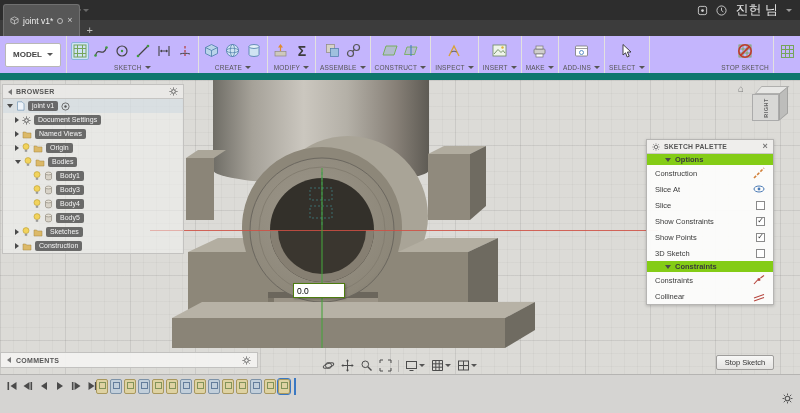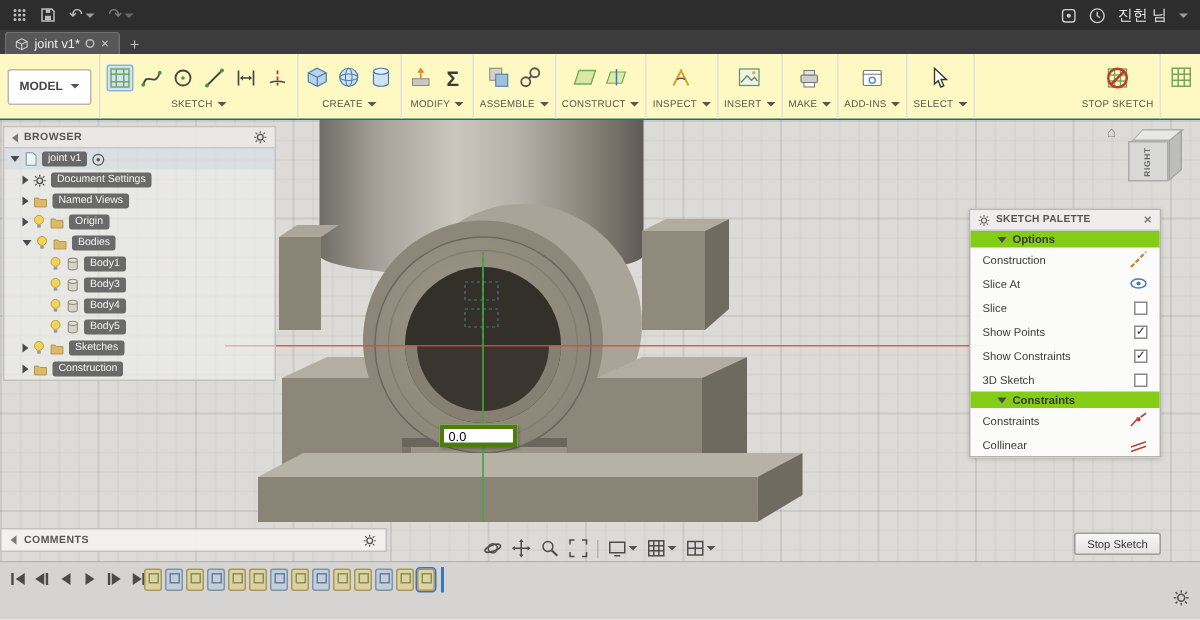--- a/index.html
+++ b/index.html
@@ -4,53 +4,53 @@
 <style>
 *{margin:0;padding:0;box-sizing:border-box}
 html,body{width:800px;height:413px}
 body{font-family:"Liberation Sans","DejaVu Sans",sans-serif;font-size:9px;color:#333;overflow:hidden}
 .app{position:relative;width:800px;height:413px;background:#d6d5d3}
 
 
 .titlebar{position:absolute;top:0;left:0;right:0;height:20px;background:#2d2d2d;display:flex;align-items:center;padding:0 8px;gap:9px}
 .tb-ic{color:#bdbdbd;font-size:11px;line-height:1;display:inline-flex;align-items:center;gap:2px}
 .tb-right{margin-left:auto;display:flex;align-items:center;gap:8px;color:#d6d6d6}
-.user{font-size:10px;color:#e6e6e6}
+.user{font-size:13px;color:#e6e6e6}
 .caret{width:0;height:0;border-left:3px solid transparent;border-right:3px solid transparent;border-top:3.5px solid #9a9a9a;display:inline-block}
 .caret.dark{border-top-color:#555}
 
 
 .tabstrip{position:absolute;top:20px;left:0;right:0;height:16px;background:#3c3c3c;display:flex;align-items:flex-end}
-.doctab{height:15px;margin-left:3px;background:#575757;border:1px solid #707070;border-bottom:none;border-radius:3px 3px 0 0;display:flex;align-items:center;gap:4px;padding:0 6px;color:#eee;font-size:8.5px}
+.doctab{height:32px;margin-left:3px;background:#575757;border:1px solid #707070;border-bottom:none;border-radius:3px 3px 0 0;display:flex;align-items:center;gap:4px;padding:0 6px;color:#eee;font-size:8.5px}
 .tab-dot{width:6px;height:6px;border:1px solid #bbb;border-radius:50%}
 .tab-x{color:#ccc;font-size:9px;line-height:1}
 .tab-plus{color:#bbb;font-size:11px;margin-left:7px;line-height:1}
 
 
-.toolbar{position:absolute;top:36px;left:0;right:0;height:44px;background:#fef9c3;border-bottom:1px solid #0f766e;display:flex;align-items:stretch}
+.toolbar{position:absolute;top:36px;left:0;right:0;height:44px;background:#c4b5fd;border-bottom:7px solid #0f766e;display:flex;align-items:stretch}
 .model-wrap{display:flex;align-items:center;padding:0 5px;border-right:1px solid #dfdedc}
 .model-btn{background:#fff;border:1px solid #b9b8b6;border-radius:2px;height:24px;display:flex;align-items:center;gap:5px;padding:0 7px;font-size:8px;font-weight:bold;color:#444}
 .tgroup{display:flex;flex-direction:column;align-items:center;padding:3px 4px 2px;border-right:1px solid #e2e1df}
 .ticons{display:flex;align-items:center;gap:3px;height:25px}
 .tlabel{display:flex;align-items:center;gap:3px;font-size:6.5px;color:#555;margin-top:2px;letter-spacing:.2px;white-space:nowrap}
 .ti{width:18px;height:18px;display:flex;align-items:center;justify-content:center}
 .ti.active{background:#cfe3f6;border:1px solid #8ab4dc;border-radius:2px}
 .sigma{font-size:14px;font-weight:bold;color:#3c3c3c;line-height:1}
 .g-stop{margin-left:auto}
 
 
 .canvas{position:absolute;top:80px;left:0;width:800px;height:295px;background:#dcdbd7;border-bottom:1px solid #b5b4b2;
 background-image:
 linear-gradient(rgba(100,100,100,.10) 1px,transparent 1px),
 linear-gradient(90deg,rgba(100,100,100,.10) 1px,transparent 1px),
 linear-gradient(rgba(100,100,100,.05) 1px,transparent 1px),
 linear-gradient(90deg,rgba(100,100,100,.05) 1px,transparent 1px);
 background-size:65px 65px,65px 65px,13px 13px,13px 13px}
 .model-svg{position:absolute;top:0;left:0}
-.dim-input{position:absolute;left:293px;top:283px;width:52px;height:15px;border:3px solid #4d7c0f;background:#fff;font-family:"Liberation Sans",sans-serif;font-size:8.5px;padding:0 3px;box-shadow:1px 1px 2px rgba(0,0,0,.25)}
+.dim-input{position:absolute;left:293px;top:283px;width:52px;height:15px;border:1px solid #4d7c0f;background:#fff;font-family:"Liberation Sans",sans-serif;font-size:8.5px;padding:0 3px;box-shadow:1px 1px 2px rgba(0,0,0,.25)}
 
 
 .viewcube{position:absolute;left:738px;top:84px;width:58px;height:46px}
 .vc-home{position:absolute;left:0;top:0;font-size:10px;color:#7a7a7a;line-height:1}
 .vc-top{position:absolute;left:20px;top:2px;width:28px;height:8px;background:#e7e7e5;border:1px solid #b0b0ae;transform:skewX(-42deg)}
 .vc-front{position:absolute;left:14px;top:10px;width:27px;height:27px;background:#d8d8d6;border:1px solid #ababab;display:flex;align-items:center;justify-content:center}
 .vc-front span{transform:rotate(-90deg);font-size:5.5px;letter-spacing:.5px;color:#666;font-weight:bold}
 .vc-side{position:absolute;left:41px;top:6px;width:9px;height:27px;background:#bdbdbb;border:1px solid #a3a3a1;transform:skewY(-40deg)}
 
 
@@ -641,27 +641,27 @@
           </svg>
         </span>
     </div>
     <div class="prow">
       <span class="plabel">Slice</span>
       <span class="pctrl">
           <span class="pcheck"></span>
         </span>
     </div>
     <div class="prow">
-      <span class="plabel">Show Points</span>
+      <span class="plabel">Show Constraints</span>
       <span class="pctrl">
           <span class="pcheck checked"></span>
         </span>
     </div>
     <div class="prow">
-      <span class="plabel">Show Constraints</span>
+      <span class="plabel">Show Points</span>
       <span class="pctrl">
           <span class="pcheck checked"></span>
         </span>
     </div>
     <div class="prow">
       <span class="plabel">3D Sketch</span>
       <span class="pctrl">
           <span class="pcheck"></span>
         </span>
     </div>

